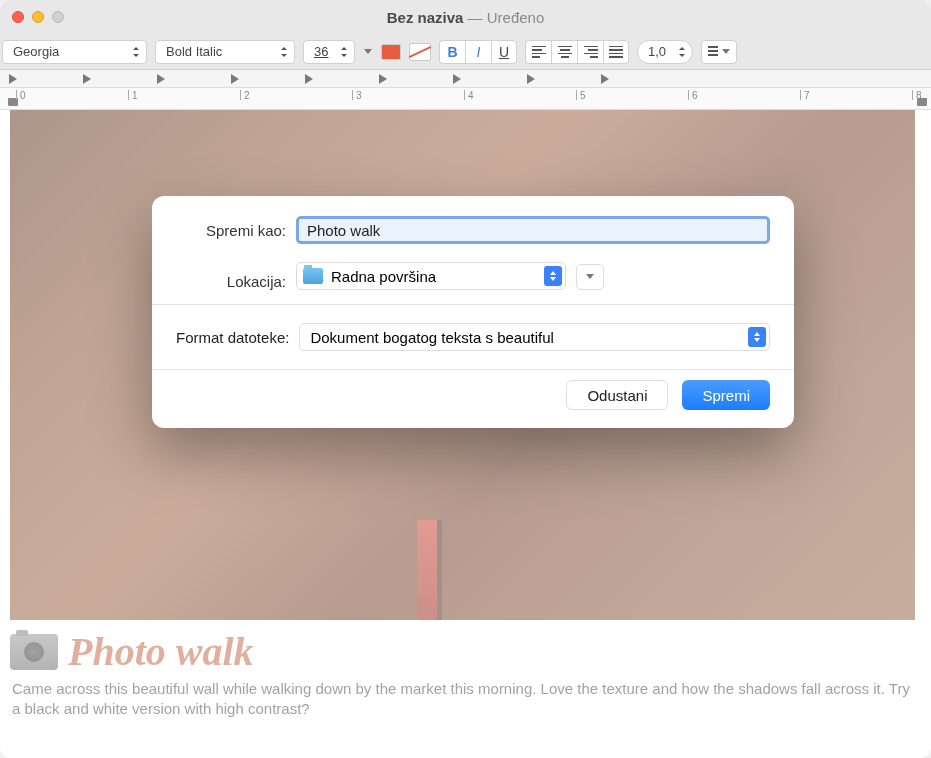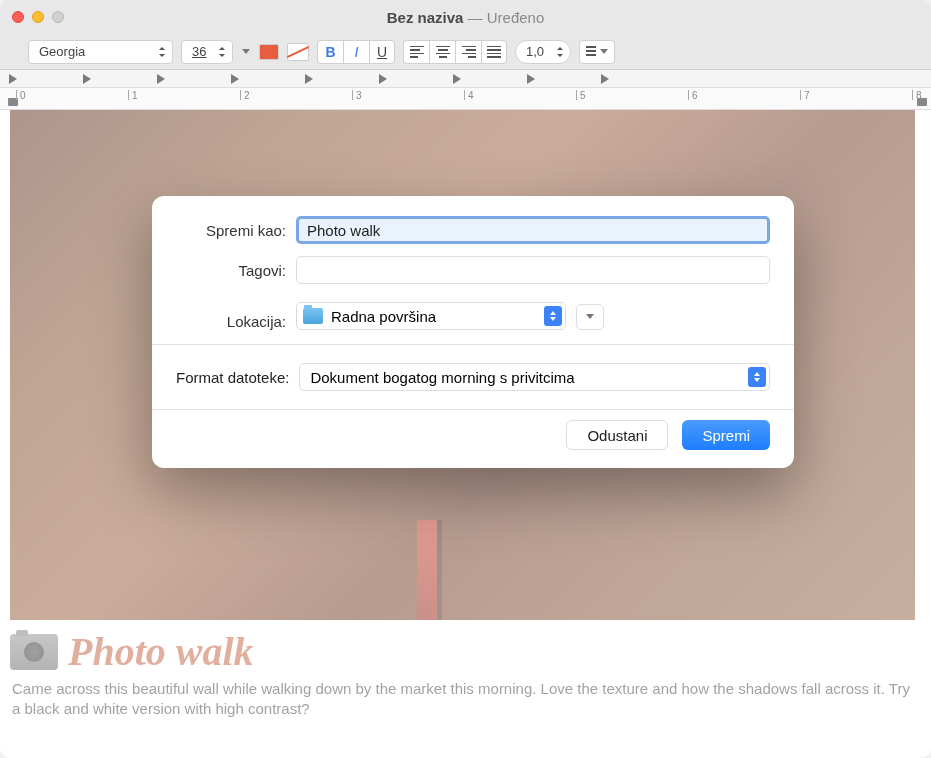--- a/index.html
+++ b/index.html
@@ -47,21 +47,21 @@
       color: #4a4a4a;
     }
     .title-text .bold { font-weight: 600; }
     .title-text .edited { font-weight: 400; color: #8a8a8a; }
     .toolbar {
       height: 36px;
       background: #e8e8e8;
       border-bottom: 1px solid #d0d0d0;
       display: flex;
       align-items: center;
-      padding: 0 28px;
+      padding: 0 2px;
       gap: 8px;
     }
     .tb-select {
       height: 24px;
       background: #fff;
       border: 1px solid #d0d0d0;
       border-radius: 4px;
       display: flex;
       align-items: center;
       padding: 0 6px 0 10px;
@@ -430,20 +430,24 @@
     </div>
     <div class="title-text">
       <span class="bold">Bez naziva</span>
       <span class="edited">— Uređeno</span>
     </div>
   </div>
 
   <div class="toolbar">
     <div class="tb-select font">
       <span>Georgia</span>
+      <span style="margin-left:auto" class="caret"></span>
+    </div>
+    <div class="tb-select style">
+      <span>Bold Italic</span>
       <span style="margin-left:auto" class="caret"></span>
     </div>
     <div class="tb-select size">
       <span>36</span>
       <span style="margin-left:auto" class="caret"></span>
     </div>
     <span class="down-caret"></span>
     <div class="color-swatch"></div>
     <div class="no-highlight"></div>
     <div class="tb-group">
@@ -539,40 +543,36 @@
     </div>
     <div class="doc-body">Came across this beautiful wall while walking down by the market this morning. Love the texture and how the shadows fall across it. Try a black and white version with high contrast?</div>
     <div class="veil"></div>
   </div>
 
   <div class="save-dialog">
     <div class="dlg-row">
       <div class="dlg-label">Spremi kao:</div>
       <input class="dlg-input" value="Photo walk" style="">
     </div>
-    <div class="dlg-row">
-      <div class="dlg-label">Tagovi:</div>
-      <input class="dlg-input plain" value="" style="">
-    </div>
     <div class="loc-row">
       <div class="dlg-label">Lokacija:</div>
       <div class="loc-select">
         <div class="folder-icon"></div>
         <span>Radna površina</span>
         <div class="blue-caret-box"></div>
       </div>
       <div class="expand-btn">
         <span class="down-caret"></span>
       </div>
     </div>
     <div class="divider"></div>
     <div class="fmt-row">
       <div class="fmt-label">Format datoteke:</div>
       <div class="fmt-select">
-        <span>Dokument bogatog morning s privitcima</span>
+        <span>Dokument bogatog teksta s beautiful</span>
         <div class="blue-caret-box"></div>
       </div>
     </div>
     <div class="divider"></div>
     <div class="dlg-buttons">
       <div class="btn cancel">Odustani</div>
       <div class="btn primary">Spremi</div>
     </div>
   </div>
 </div>

